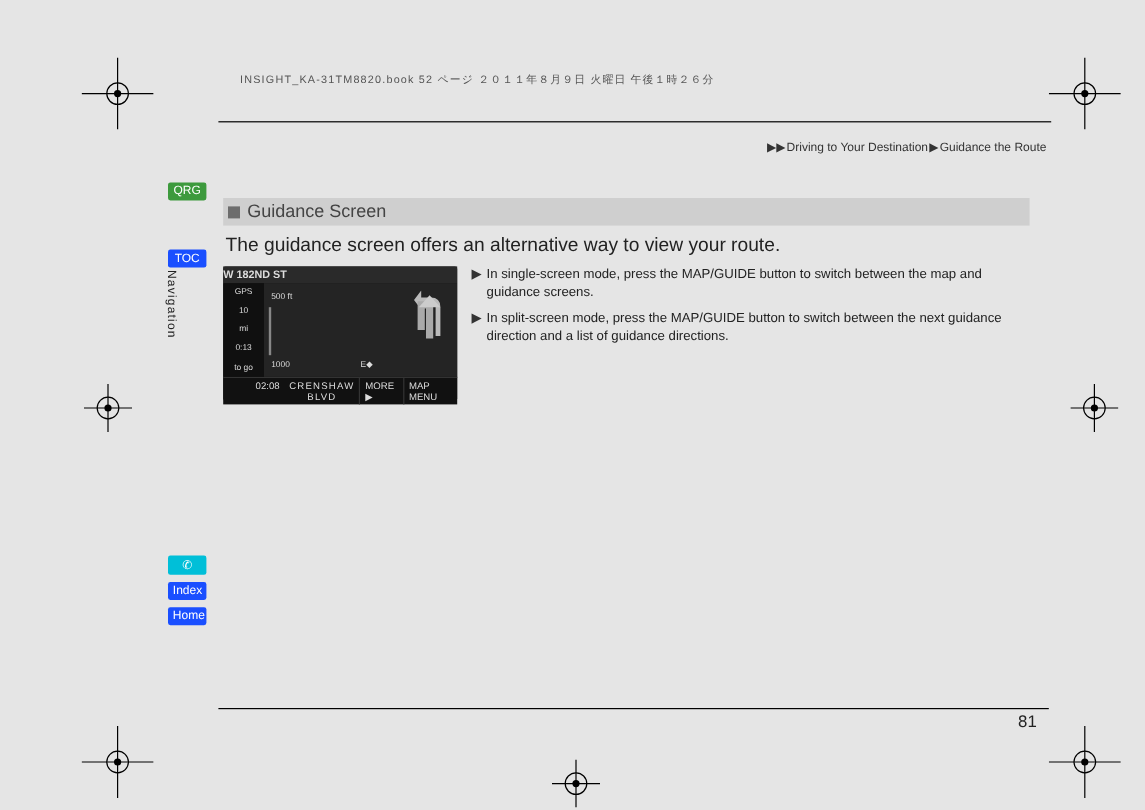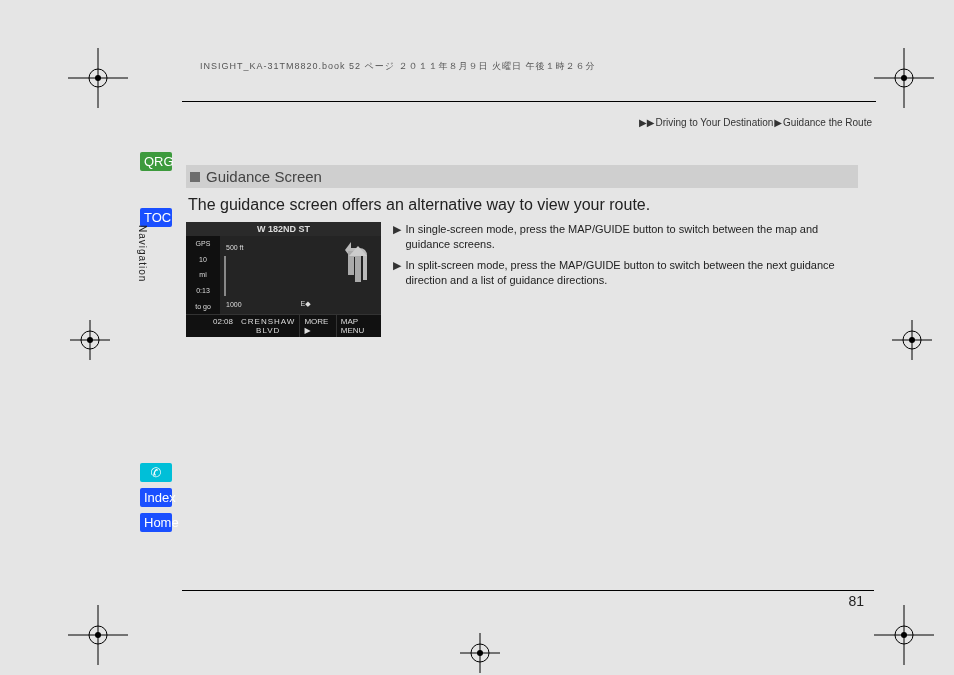--- a/index.html
+++ b/index.html
@@ -35,21 +35,21 @@
     position: absolute;
     right: 82px; top: 117px;
     font-size: 10px; color: #333;
   }
   .breadcrumb .arrow { margin: 0 1px; }
 
   
   .rail {
     position: absolute;
     left: 140px;
-    font-size: 13px;
+    font-size: 10px;
     color: #fff;
   }
   .rail .btn {
     display: block;
     padding: 2px 4px;
     margin-bottom: 6px;
     border-radius: 2px;
     text-align: center;
     cursor: pointer;
   }
@@ -100,21 +100,21 @@
   .row { display: flex; gap: 12px; }
   .nav-device {
     width: 195px; height: 112px;
     background: #1a1a1a; color:#ddd;
     border-radius: 2px;
     font-size: 8px;
     position: relative;
     flex: 0 0 195px;
   }
   .nav-device .hdr {
-    background:#2a2a2a; text-align:center;
+    background:#2a2a2a; 
     font-size:9px; font-weight:bold; padding:2px 0;
   }
   .nav-device .mid {
     display:flex; height:78px;
   }
   .nav-device .left {
     width:34px; font-size:7px;
     display:flex; flex-direction:column;
     justify-content:space-around; align-items:center;
     background:#101010;

